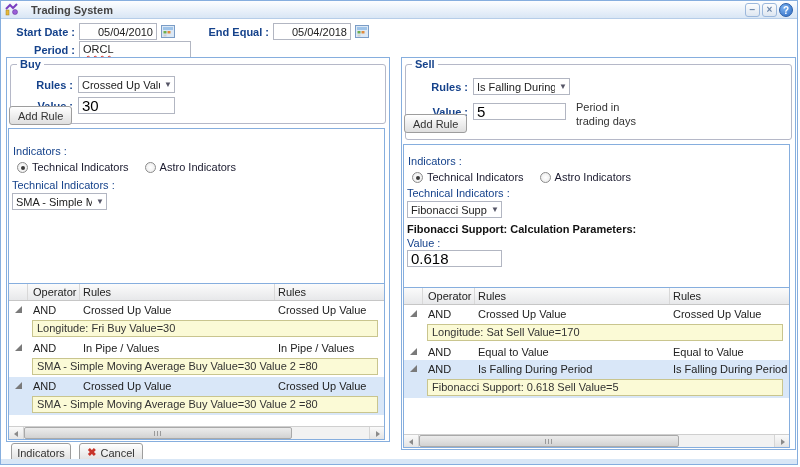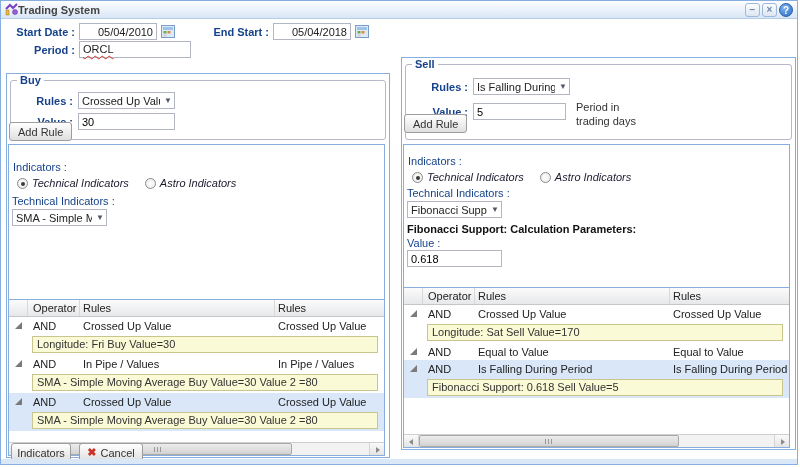--- a/index.html
+++ b/index.html
@@ -3,73 +3,73 @@
 <meta charset="utf-8">
 <style>
   * { box-sizing: border-box; margin: 0; padding: 0; }
   html,body { background:#fff; }
   body { font-family:"Liberation Sans",sans-serif; font-size:11px; color:#222; }
   .window { position:relative; width:798px; height:465px; border:1px solid #86aede; background:#fff; overflow:hidden; }
 
   
   .titlebar { position:absolute; left:0; top:0; right:0; height:18px;
     background:linear-gradient(#fdfeff,#d9e6f5); border-bottom:1px solid #b6cdE8;
-    display:flex; align-items:center; padding:0 4px; gap:0; }
+    display:flex; align-items:center; padding:0 4px; gap:13px; }
   .title { font-weight:bold; color:#444; }
   .win-controls { margin-left:auto; display:flex; gap:2px; align-items:center; }
   .wbtn { width:15px; height:14px; border:1px solid #9cb8dc; border-radius:3px;
     background:linear-gradient(#fdfdfd,#dde6f1); color:#6b86ab; font-size:10px;
     line-height:12px; text-align:center; font-weight:bold; cursor:default; }
   .helpbtn { width:14px; height:14px; border-radius:50%; border:1px solid #2a5ea8;
     background:radial-gradient(circle at 35% 30%,#7db3f0,#2f6cc4); color:#fff;
     font-weight:bold; font-size:10px; line-height:13px; text-align:center; }
 
   
   .lbl { position:absolute; font-weight:bold; color:#15428B; text-align:right; white-space:nowrap; }
   .tfield { position:absolute; height:17px; border:1px solid #b2b6c2; background:#fff;
     font-family:"Liberation Sans",sans-serif; font-size:11px; color:#222; padding:1px 3px; }
   input.tfield.date { text-align:right; }
   .tickerbox { line-height:13px; }
   .wavy { text-decoration:underline wavy #d93025; text-decoration-thickness:1px; text-underline-offset:2px; }
   .cal { position:absolute; width:14px; height:13px; cursor:pointer; }
 
   
   .panel { position:absolute; border:1px solid #86aede; background:#fff; }
-  #buy-panel  { left:5px; top:56px; width:384px; height:385px;margin-top:16px; }
+  #buy-panel  { left:5px; top:56px; width:384px; height:385px; }
   #sell-panel { left:400px; top:56px; width:395px; height:393px; }
   fieldset.fs { position:absolute; left:3px; right:3px; top:0; border:1px solid #b5b8c8;
     border-radius:3px; padding:0; }
   #buy-fs { height:66px; } #sell-fs { height:82px; }
   fieldset.fs legend { font-weight:bold; color:#15428B; margin-left:6px; padding:0 3px; }
   .fsrow { position:absolute; left:4px; display:flex; align-items:center; }
   .fsrow .flabel { width:58px; text-align:right; font-weight:bold; color:#15428B; margin-right:5px; }
   .combo { position:relative; width:97px; height:17px; border:1px solid #b2b6c2; background:#fff;
     display:flex; align-items:center; padding:0 14px 0 3px; cursor:default; }
   .combo .ctext { white-space:nowrap; overflow:hidden; }
   .combo .carrow { position:absolute; right:2px; top:3px; font-size:8px; color:#556; }
   input.val { height:17px; border:1px solid #b2b6c2; font-family:"Liberation Sans",sans-serif;
-    font-size:11px; padding:1px 3px; }
+    font-size:15px; padding:1px 3px; }
   .btn { display:inline-flex; align-items:center; justify-content:center; gap:4px; height:19px;
     border:1px solid #9d9d9d; border-radius:3px; background:linear-gradient(#ffffff,#dfdfdf);
     font-family:"Liberation Sans",sans-serif; font-size:11px; color:#333; padding:0 8px; cursor:default; }
   .addrule { position:absolute; left:2px; z-index:2; }
   #buy-addrule { top:48px; } #sell-addrule { top:56px; }
   .note { position:absolute; left:170px; top:31px; width:62px; line-height:1.25; color:#333; }
 
   
   .inner { position:absolute; left:1px; border:1px solid #86aede; background:#fff; bottom:1px; }
   #buy-inner  { top:70px; width:377px; }
   #sell-inner { top:86px; width:387px; }
   .ind-label { position:absolute; color:#15428B; white-space:nowrap; }
   .radio-row { position:absolute; display:flex; align-items:center; gap:4px; }
   .radio { width:11px; height:11px; border-radius:50%; border:1px solid #8b8b8b;
     background:radial-gradient(#fff,#e8e8e8); position:relative; }
   .radio.checked::after { content:""; position:absolute; left:3px; top:3px; width:4px; height:4px;
     border-radius:50%; background:#3a3a3a; }
-  .rlabel { color:#1a1a2e; margin-right:12px;font-style:italic; }
+  .rlabel { color:#1a1a2e; margin-right:12px; }
   .params-title { position:absolute; font-weight:bold; color:#111; white-space:nowrap; }
 
   
   .grid { position:absolute; left:0; right:0; bottom:0; border-top:1px solid #86aede; overflow:hidden; }
   #buy-grid  { top:154px; } #sell-grid { top:142px; }
   .grid-head { height:17px; display:flex; background:linear-gradient(#fbfbfb,#e7e8ea);
     border-bottom:1px solid #c6c6c6; color:#222; }
   .gh { border-right:1px solid #d8d8d8; padding-top:2px; }
   .gh.gutter { width:19px; } .gh.op { width:52px; padding-left:5px; }
   .gh.r1 { width:195px; padding-left:3px; } .gh.r2 { flex:1; padding-left:3px; border-right:none; }
@@ -141,21 +141,21 @@
   <input class="tfield date" id="start-input" value="05/04/2010" style="">
   <span class="cal" id="cal-start">
     <svg width="14" height="13" viewBox="0 0 14 13">
         <rect x="0.5" y="0.5" width="13" height="12" fill="#dce9f6" stroke="#7a9cc6"></rect>
         <rect x="2" y="2" width="10" height="3" fill="#9ec3e8"></rect>
         <rect x="2.5" y="6" width="3" height="2.5" fill="#6fae4e"></rect>
         <rect x="6.5" y="6" width="3" height="2.5" fill="#e08b3c"></rect>
         <rect x="2.5" y="9.5" width="3" height="2" fill="#cfcfcf"></rect>
       </svg>
   </span>
-  <span class="lbl" id="lbl-end">End Start :</span>
+  <span class="lbl" id="lbl-end">End Equal :</span>
   <input class="tfield date" id="end-input" value="05/04/2018" style="">
   <span class="cal" id="cal-end">
     <svg width="14" height="13" viewBox="0 0 14 13">
         <rect x="0.5" y="0.5" width="13" height="12" fill="#dce9f6" stroke="#7a9cc6"></rect>
         <rect x="2" y="2" width="10" height="3" fill="#9ec3e8"></rect>
         <rect x="2.5" y="6" width="3" height="2.5" fill="#6fae4e"></rect>
         <rect x="6.5" y="6" width="3" height="2.5" fill="#e08b3c"></rect>
         <rect x="2.5" y="9.5" width="3" height="2" fill="#cfcfcf"></rect>
       </svg>
   </span>

